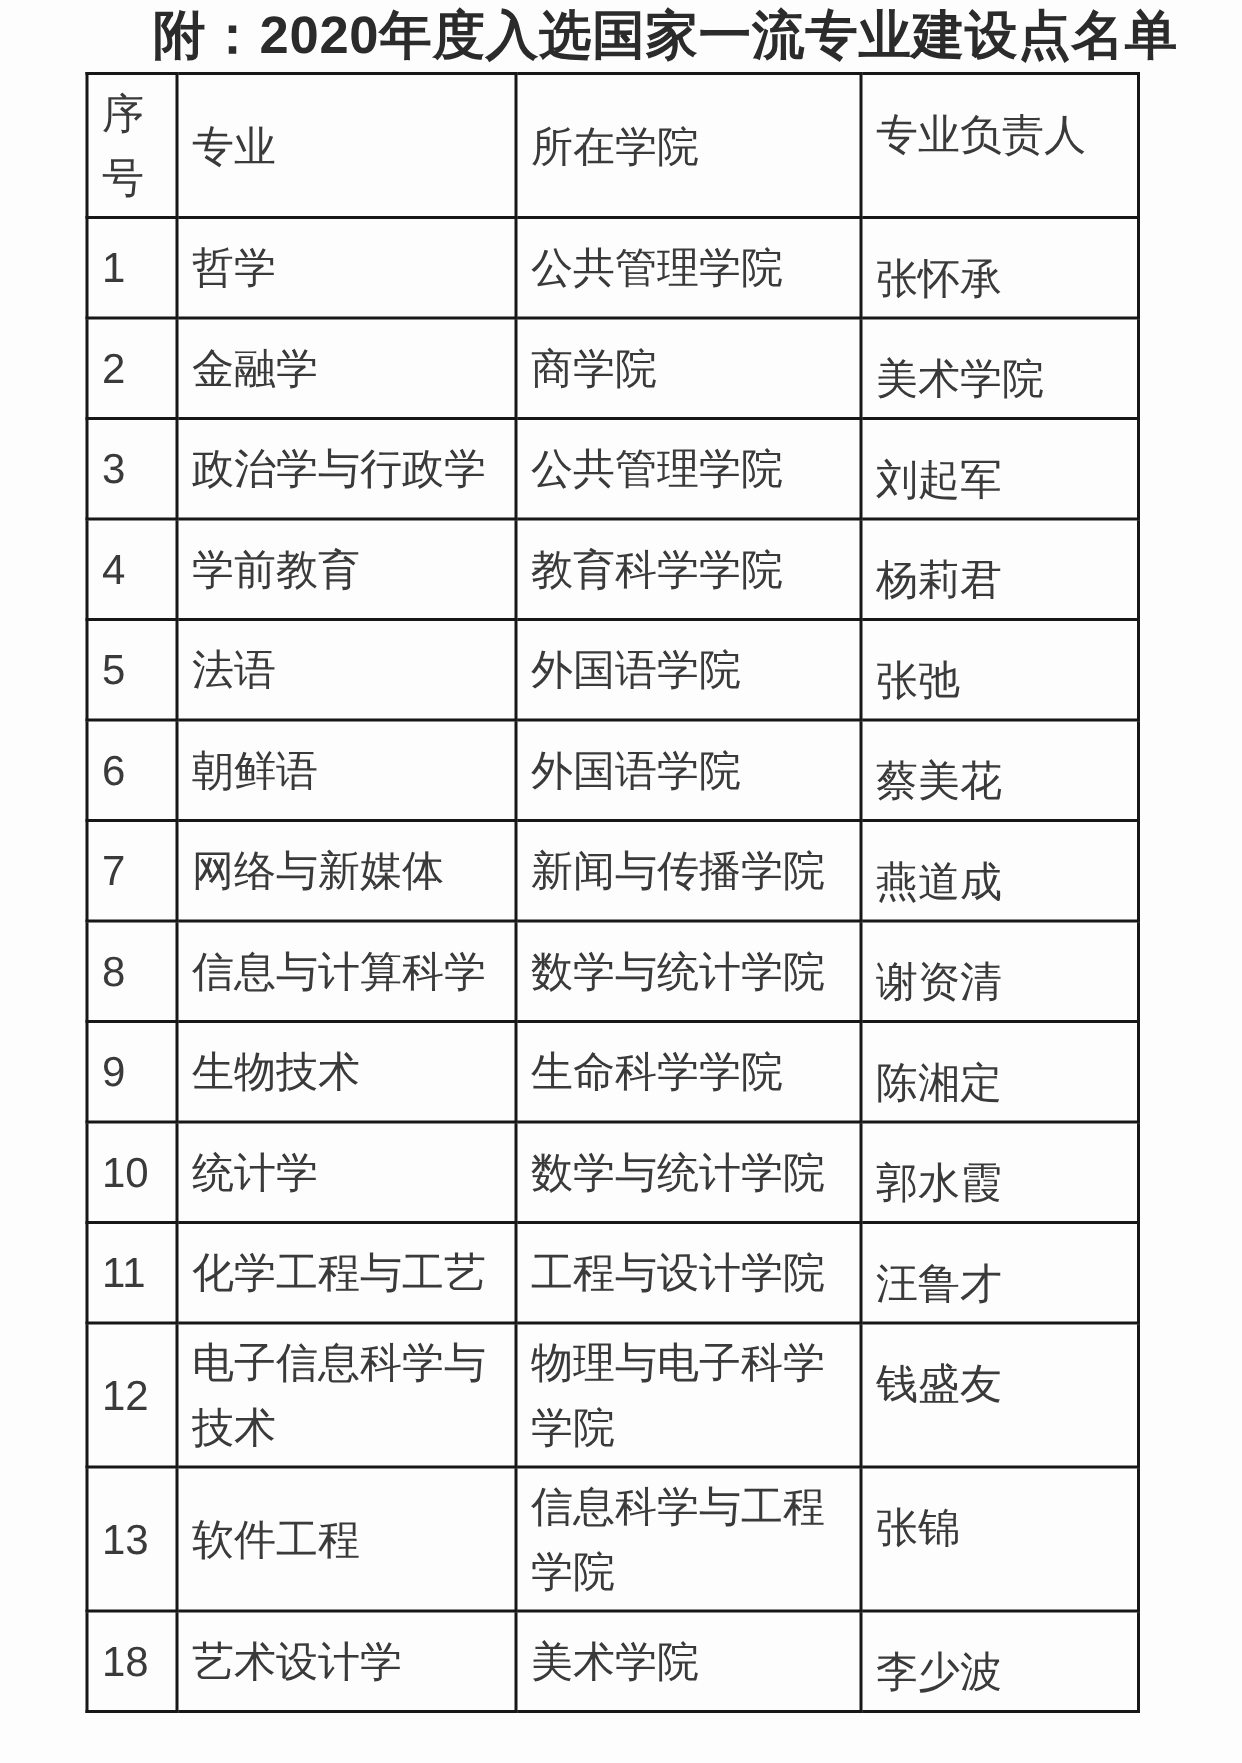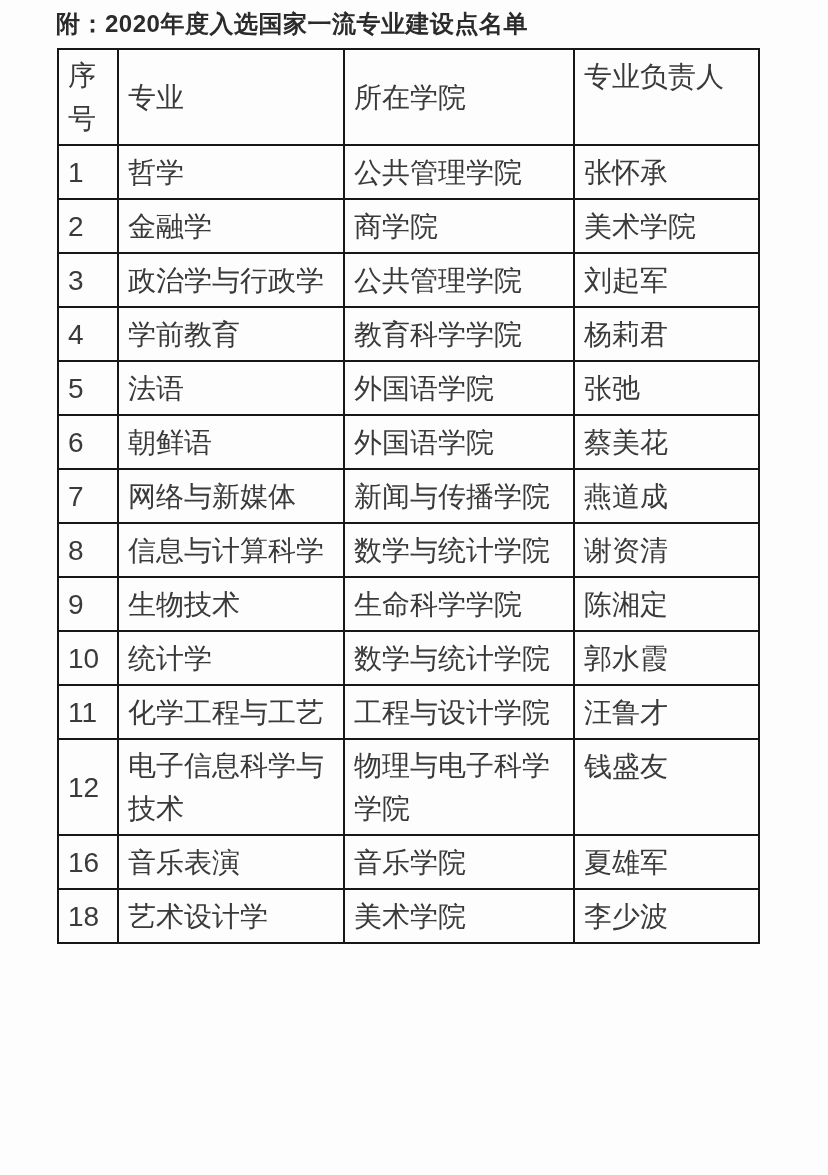--- a/index.html
+++ b/index.html
@@ -4,22 +4,22 @@
 <style>
   * { box-sizing: border-box; margin: 0; padding: 0; }
   html, body {
     width: 828px;
     background: #fdfdfd;
     font-family: "Liberation Sans", sans-serif;
   }
   body { height: 1175px; overflow: hidden; padding-top: 7px; }
 
   .doc-title {
-    margin: 0 0 0 56px;
-    font-size: 24px;
+    margin: 0 0 0 102px;
+    font-size: 35px;
     line-height: 34px;
     font-weight: bold;
     color: #2b2b2b;
     letter-spacing: 0.5px;
   }
 
   table.majors {
     border-collapse: collapse;
     table-layout: fixed;
     margin: 7px 0 0 57px;
@@ -39,21 +39,21 @@
   }
   thead th { height: 95px; }
   tbody td { height: 52px; }
 
   col.c1 { width: 60px; }
   col.c2 { width: 226px; }
   col.c3 { width: 230px; }
   col.c4 { width: 185px; }
 
   
-  .vtop { vertical-align: top; padding-top: 5px; }
+  .vtop { vertical-align: top; padding-top: 18px; }
 </style>
 </head>
 <body>
 
 <h1 class="doc-title">附：2020年度入选国家一流专业建设点名单</h1>
 
 <table class="majors">
   <colgroup>
     <col class="c1">
       <col class="c2">
@@ -146,29 +146,29 @@
     <td class="vtop">汪鲁才</td>
   </tr>
 
   <tr>
     <td>12</td>
     <td>电子信息科学与技术</td>
     <td>物理与电子科学学院</td>
     <td class="vtop">钱盛友</td>
   </tr>
 
+  <tr>
+    <td>13</td>
+    <td>软件工程</td>
+    <td>信息科学与工程学院</td>
+    <td class="vtop">张锦</td>
+  </tr>
 
 
 
-  <tr>
-    <td>16</td>
-    <td>音乐表演</td>
-    <td>音乐学院</td>
-    <td class="vtop">夏雄军</td>
-  </tr>
 
 
   <tr>
     <td>18</td>
     <td>艺术设计学</td>
     <td>美术学院</td>
     <td class="vtop">李少波</td>
   </tr>
 </tbody>
 </table>

